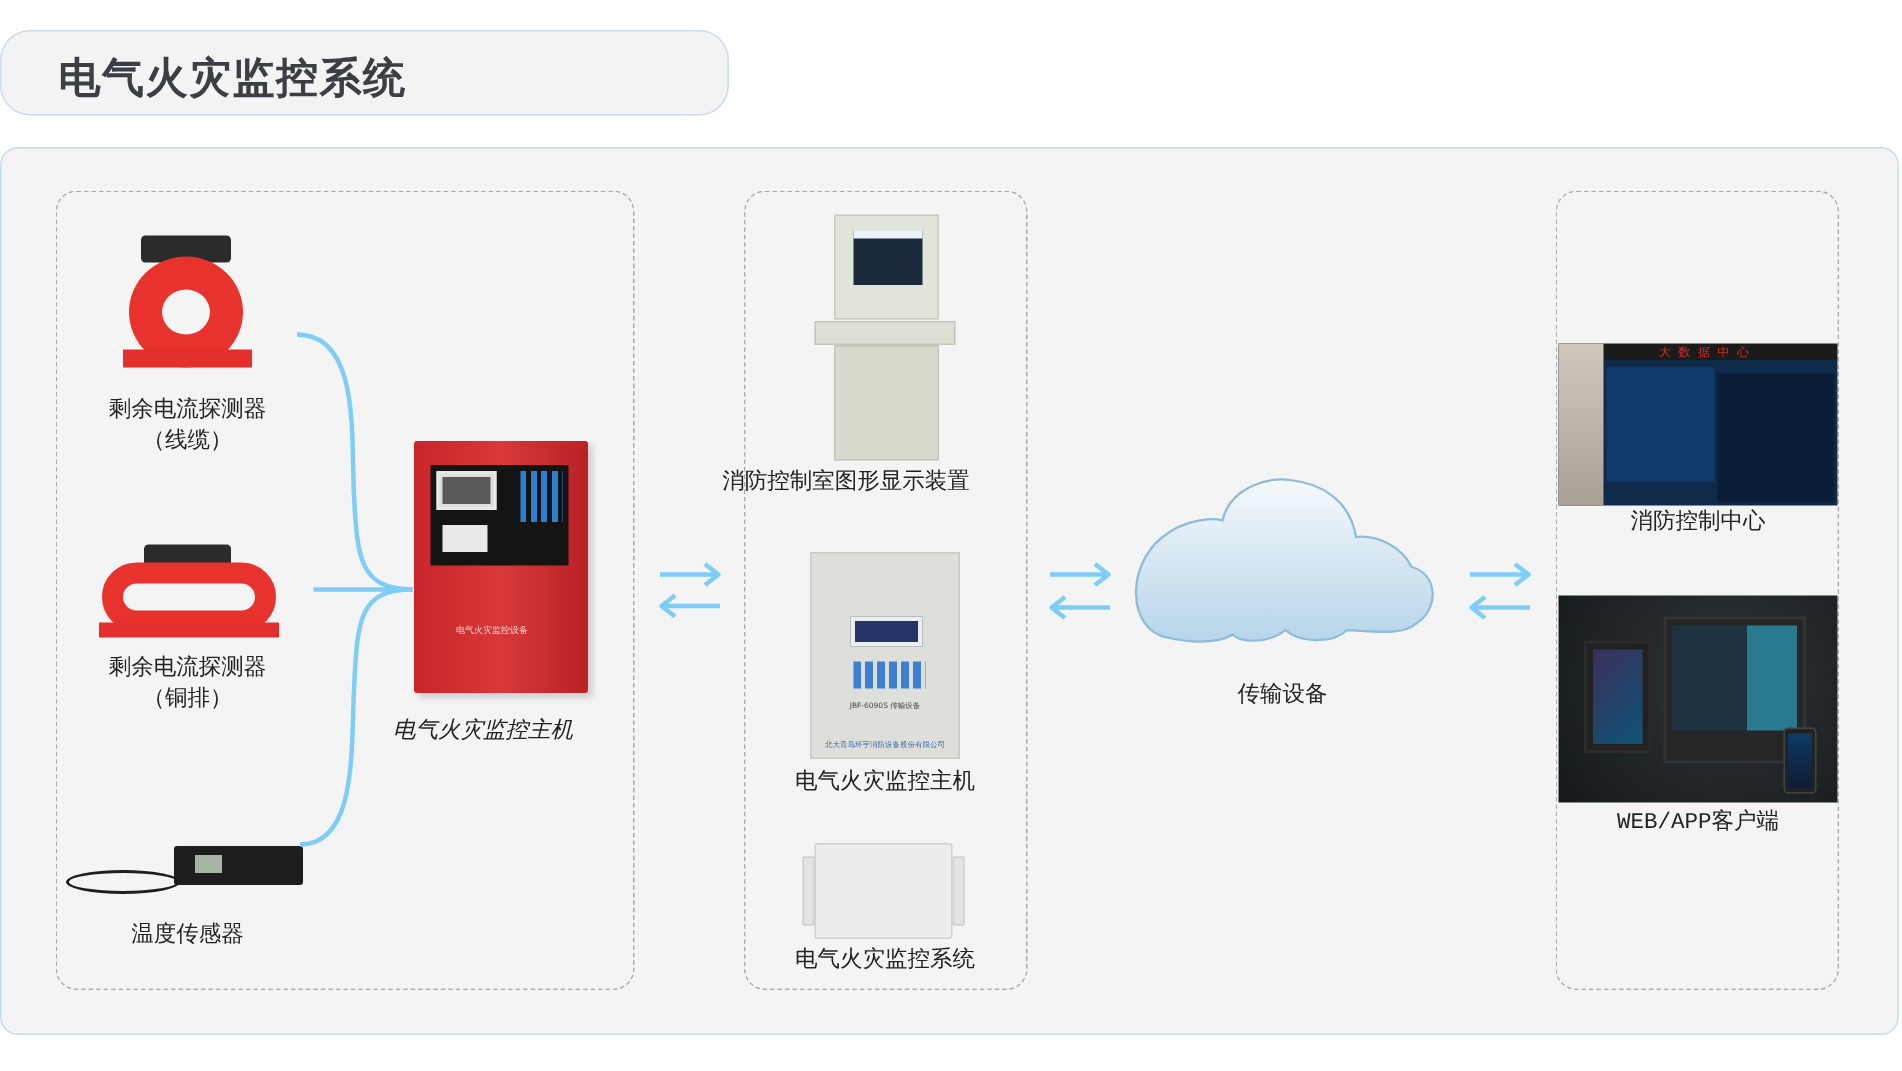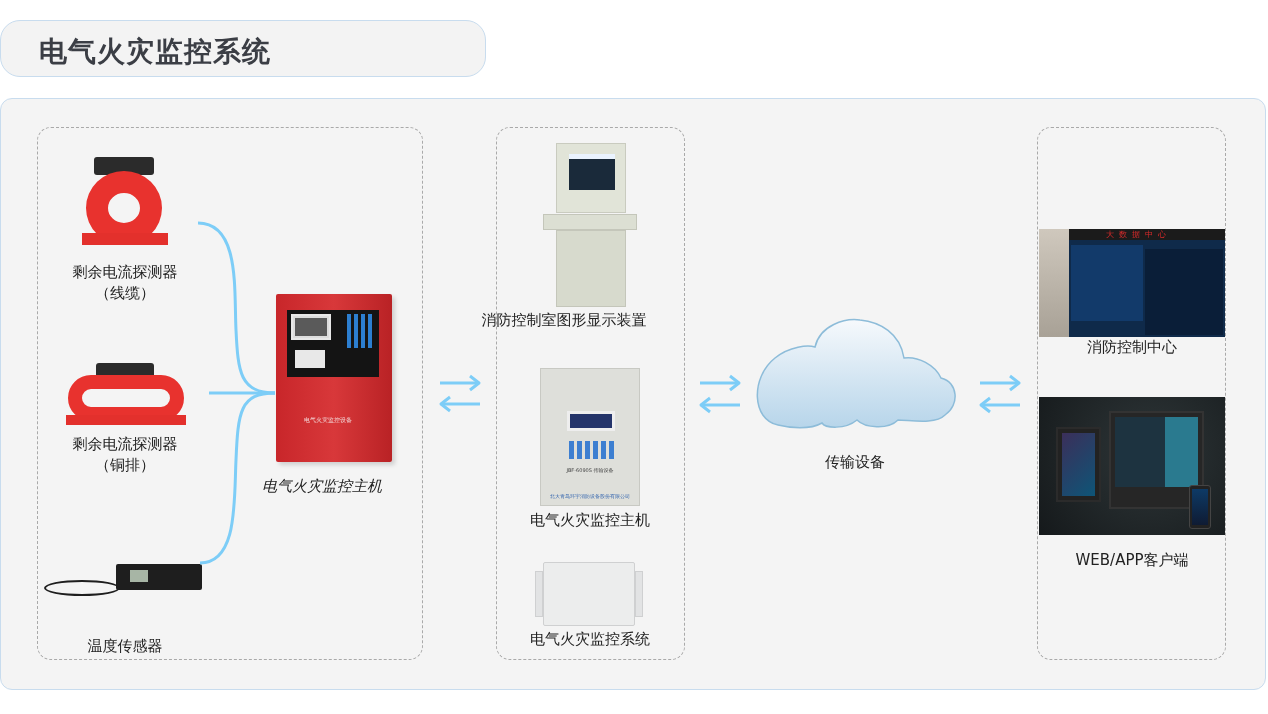--- a/index.html
+++ b/index.html
@@ -116,21 +116,21 @@
   <div>剩余电流探测器</div>
   <div>（铜排）</div>
 </div>
 
 <div class="dev" style="left:42px;top:560px;width:170px;height:46px;">
   <div style="position:absolute;left:74px;top:4px;width:86px;height:26px;background:#1e1e1e;border-radius:2px;">
     <div style="position:absolute;left:14px;top:6px;width:18px;height:12px;background:#a7b5a5;"></div>
   </div>
   <div style="position:absolute;left:2px;top:20px;width:76px;height:16px;border:2px solid #1e1e1e;border-radius:50%;"></div>
 </div>
-<div class="label" style="left:70px;top:612px;width:110px;margin-top:24px;">温度传感器</div>
+<div class="label" style="left:70px;top:612px;width:110px;">温度传感器</div>
 
 <div class="host">
   <div class="panel">
     <div class="screen">
         <div class="screen-in"></div>
       </div>
     <div class="printer"></div>
     <div class="keys"></div>
   </div>
   <div class="caption">电气火灾监控设备</div>
@@ -172,21 +172,21 @@
   <div class="mon1">
       <div class="s"></div>
     </div>
   <div class="mon2">
       <div class="s"></div>
     </div>
   <div class="phone">
       <div class="s"></div>
     </div>
 </div>
-<div class="label" style="left:1038px;top:550px;width:188px;">WEB/APP客户端</div>
+<div class="label" style="left:1038px;top:538px;width:188px;font-family:Liberation Mono, monospace;">WEB/APP客户端</div>
 
 <svg class="overlay" viewBox="0 0 1268 714">
   <defs>
     <linearGradient id="cloudGrad" x1="0" y1="0" x2="0" y2="1">
       <stop offset="0" stop-color="#f6f9fc"></stop>
       <stop offset="1" stop-color="#b7d5ea"></stop>
     </linearGradient>
   </defs>
 
   <path d="M198 223 C 240 223, 234 290, 236 330 C 238 372, 240 393, 275 393" fill="none" stroke="#7dcdf7" stroke-width="3"></path>

